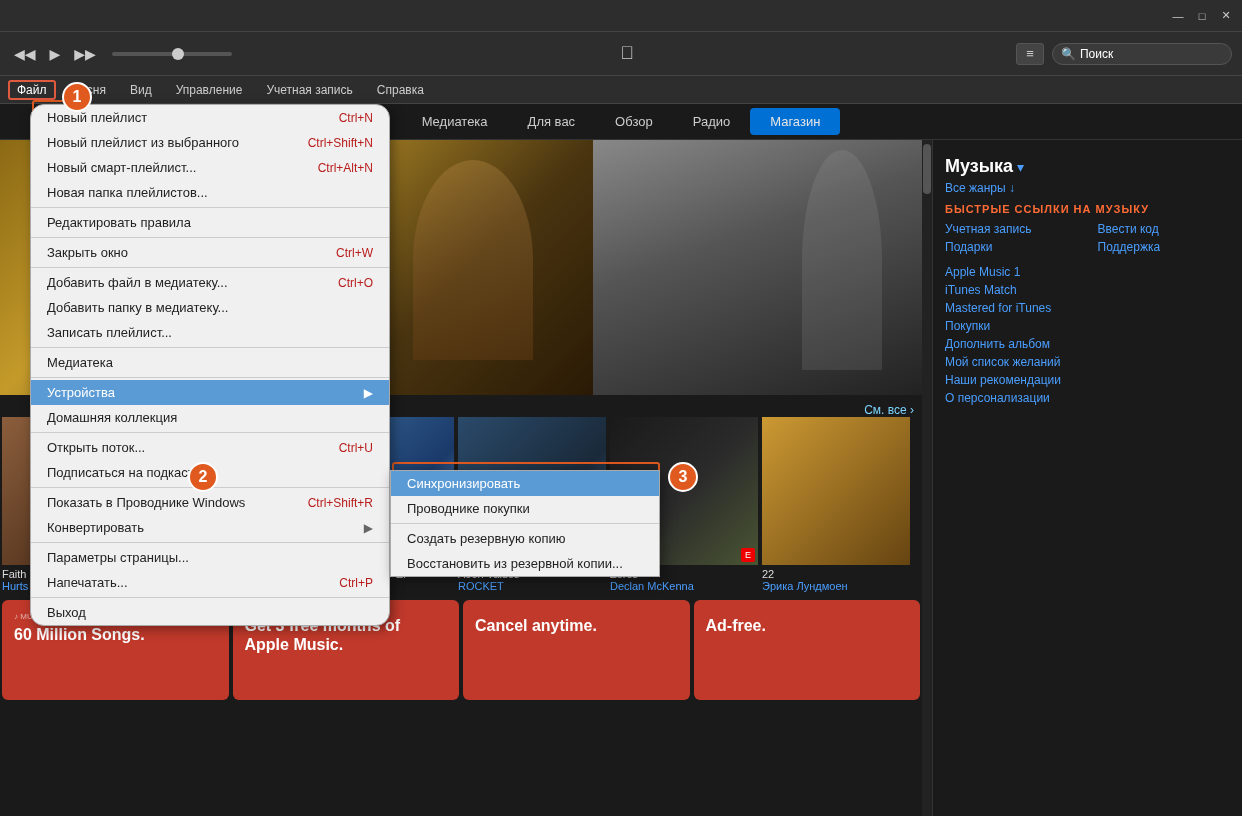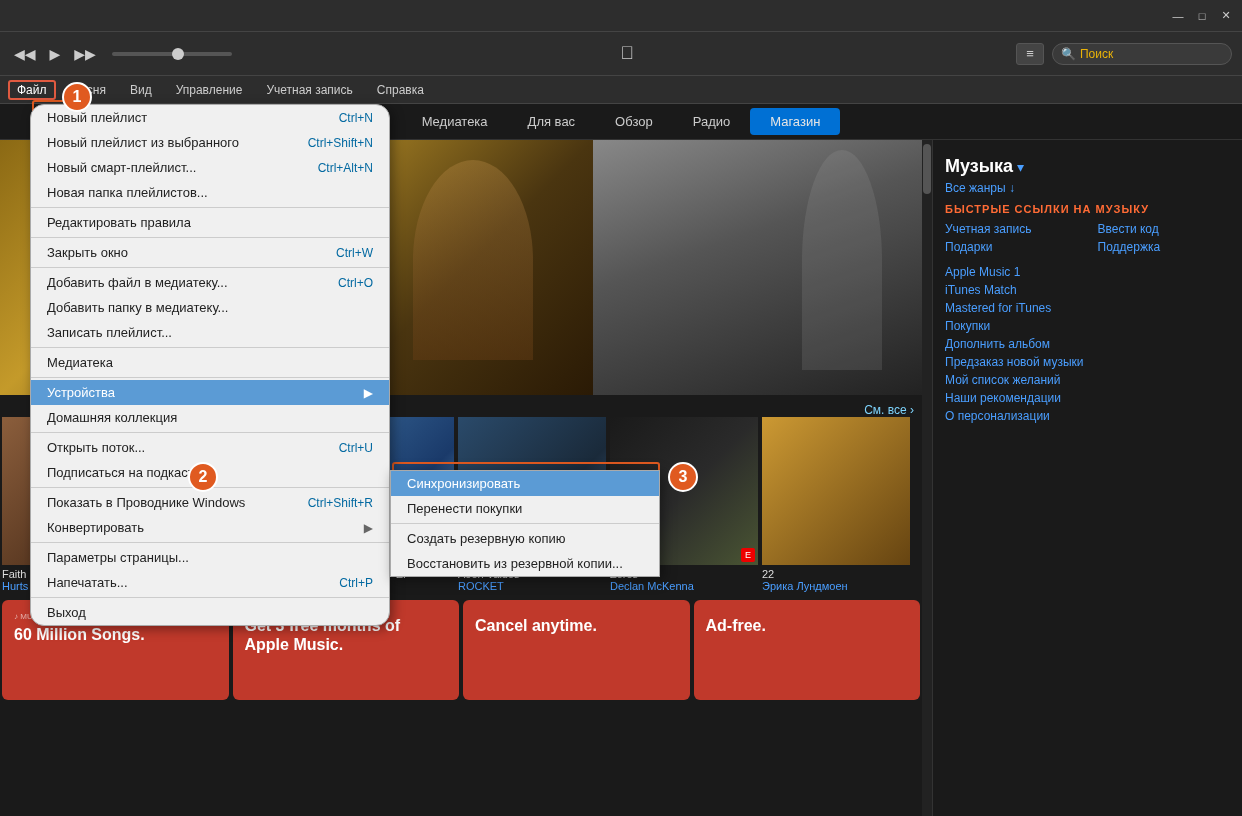--- a/index.html
+++ b/index.html
@@ -346,21 +346,21 @@
       background: #5b9bd5;
       color: white;
     }
     .file-menu-item.disabled { color: #aaa; cursor: default; }
     .file-menu-separator {
       height: 1px;
       background: #ccc;
       margin: 2px 0;
     }
     .file-menu-item .shortcut {
-      color: #0369a1;
+      color: #b91c1c;
       font-size: 12px;
     }
     .file-menu-item .arrow { font-size: 12px; color: #666; }
     .file-menu-item.highlighted .arrow { color: white; }
 
     
     .submenu-dropdown {
       position: absolute;
       top: 104px;
       left: 390px;
@@ -440,21 +440,21 @@
   <div class="transport-btn">▶</div>
   <div class="transport-btn">▶▶</div>
   <div class="progress-bar-container">
     <div class="progress-thumb"></div>
   </div>
   <div class="apple-logo"></div>
   <div class="toolbar-right">
     <div class="list-btn">≡</div>
     <div class="search-box">
       <span>🔍</span>
-      <span style="font-size:12px;color:#eab308;">Поиск</span>
+      <span style="font-size:12px;color:#ffffff;">Поиск</span>
     </div>
   </div>
 </div>
 
 <div class="menu-bar">
   <div class="menu-item active" style="border:2px solid #e05a40;padding:1px 7px;font-size:12px;color:white;">
     <span>Файл</span>
   </div>
   <div class="menu-item"><span>Песня</span></div>
   <div class="menu-item"><span>Вид</span></div>
@@ -574,21 +574,20 @@
       <div class="sidebar-link">Учетная запись</div>
       <div class="sidebar-link">Ввести код</div>
       <div class="sidebar-link">Подарки</div>
       <div class="sidebar-link">Поддержка</div>
     </div>
     <div class="sidebar-link-single">Apple Music 1</div>
     <div class="sidebar-link-single">iTunes Match</div>
     <div class="sidebar-link-single">Mastered for iTunes</div>
     <div class="sidebar-link-single">Покупки</div>
     <div class="sidebar-link-single">Дополнить альбом</div>
-    <div class="sidebar-link-single">Предзаказ новой музыки</div>
     <div class="sidebar-link-single">Мой список желаний</div>
     <div class="sidebar-link-single">Наши рекомендации</div>
     <div class="sidebar-link-single">О персонализации</div>
   </div>
 </div>
 
 <div class="dropdown-overlay" style="pointer-events:none;">
 
   <div class="file-menu-dropdown" style="pointer-events:all;border-radius:14px;">
     <div class="file-menu-item">
@@ -667,21 +666,21 @@
     <div class="file-menu-item">
       <span>Выход</span>
     </div>
   </div>
 
   <div class="submenu-dropdown" style="pointer-events:all;top:470px;">
     <div class="submenu-item highlighted">
       <span>Синхронизировать</span>
     </div>
     <div class="submenu-item">
-      <span>Перенести покупки</span>
+      <span>Проводнике покупки</span>
     </div>
     <div class="file-menu-separator"></div>
     <div class="submenu-item">
       <span>Создать резервную копию</span>
     </div>
     <div class="submenu-item">
       <span>Восстановить из резервной копии...</span>
     </div>
   </div>
 

